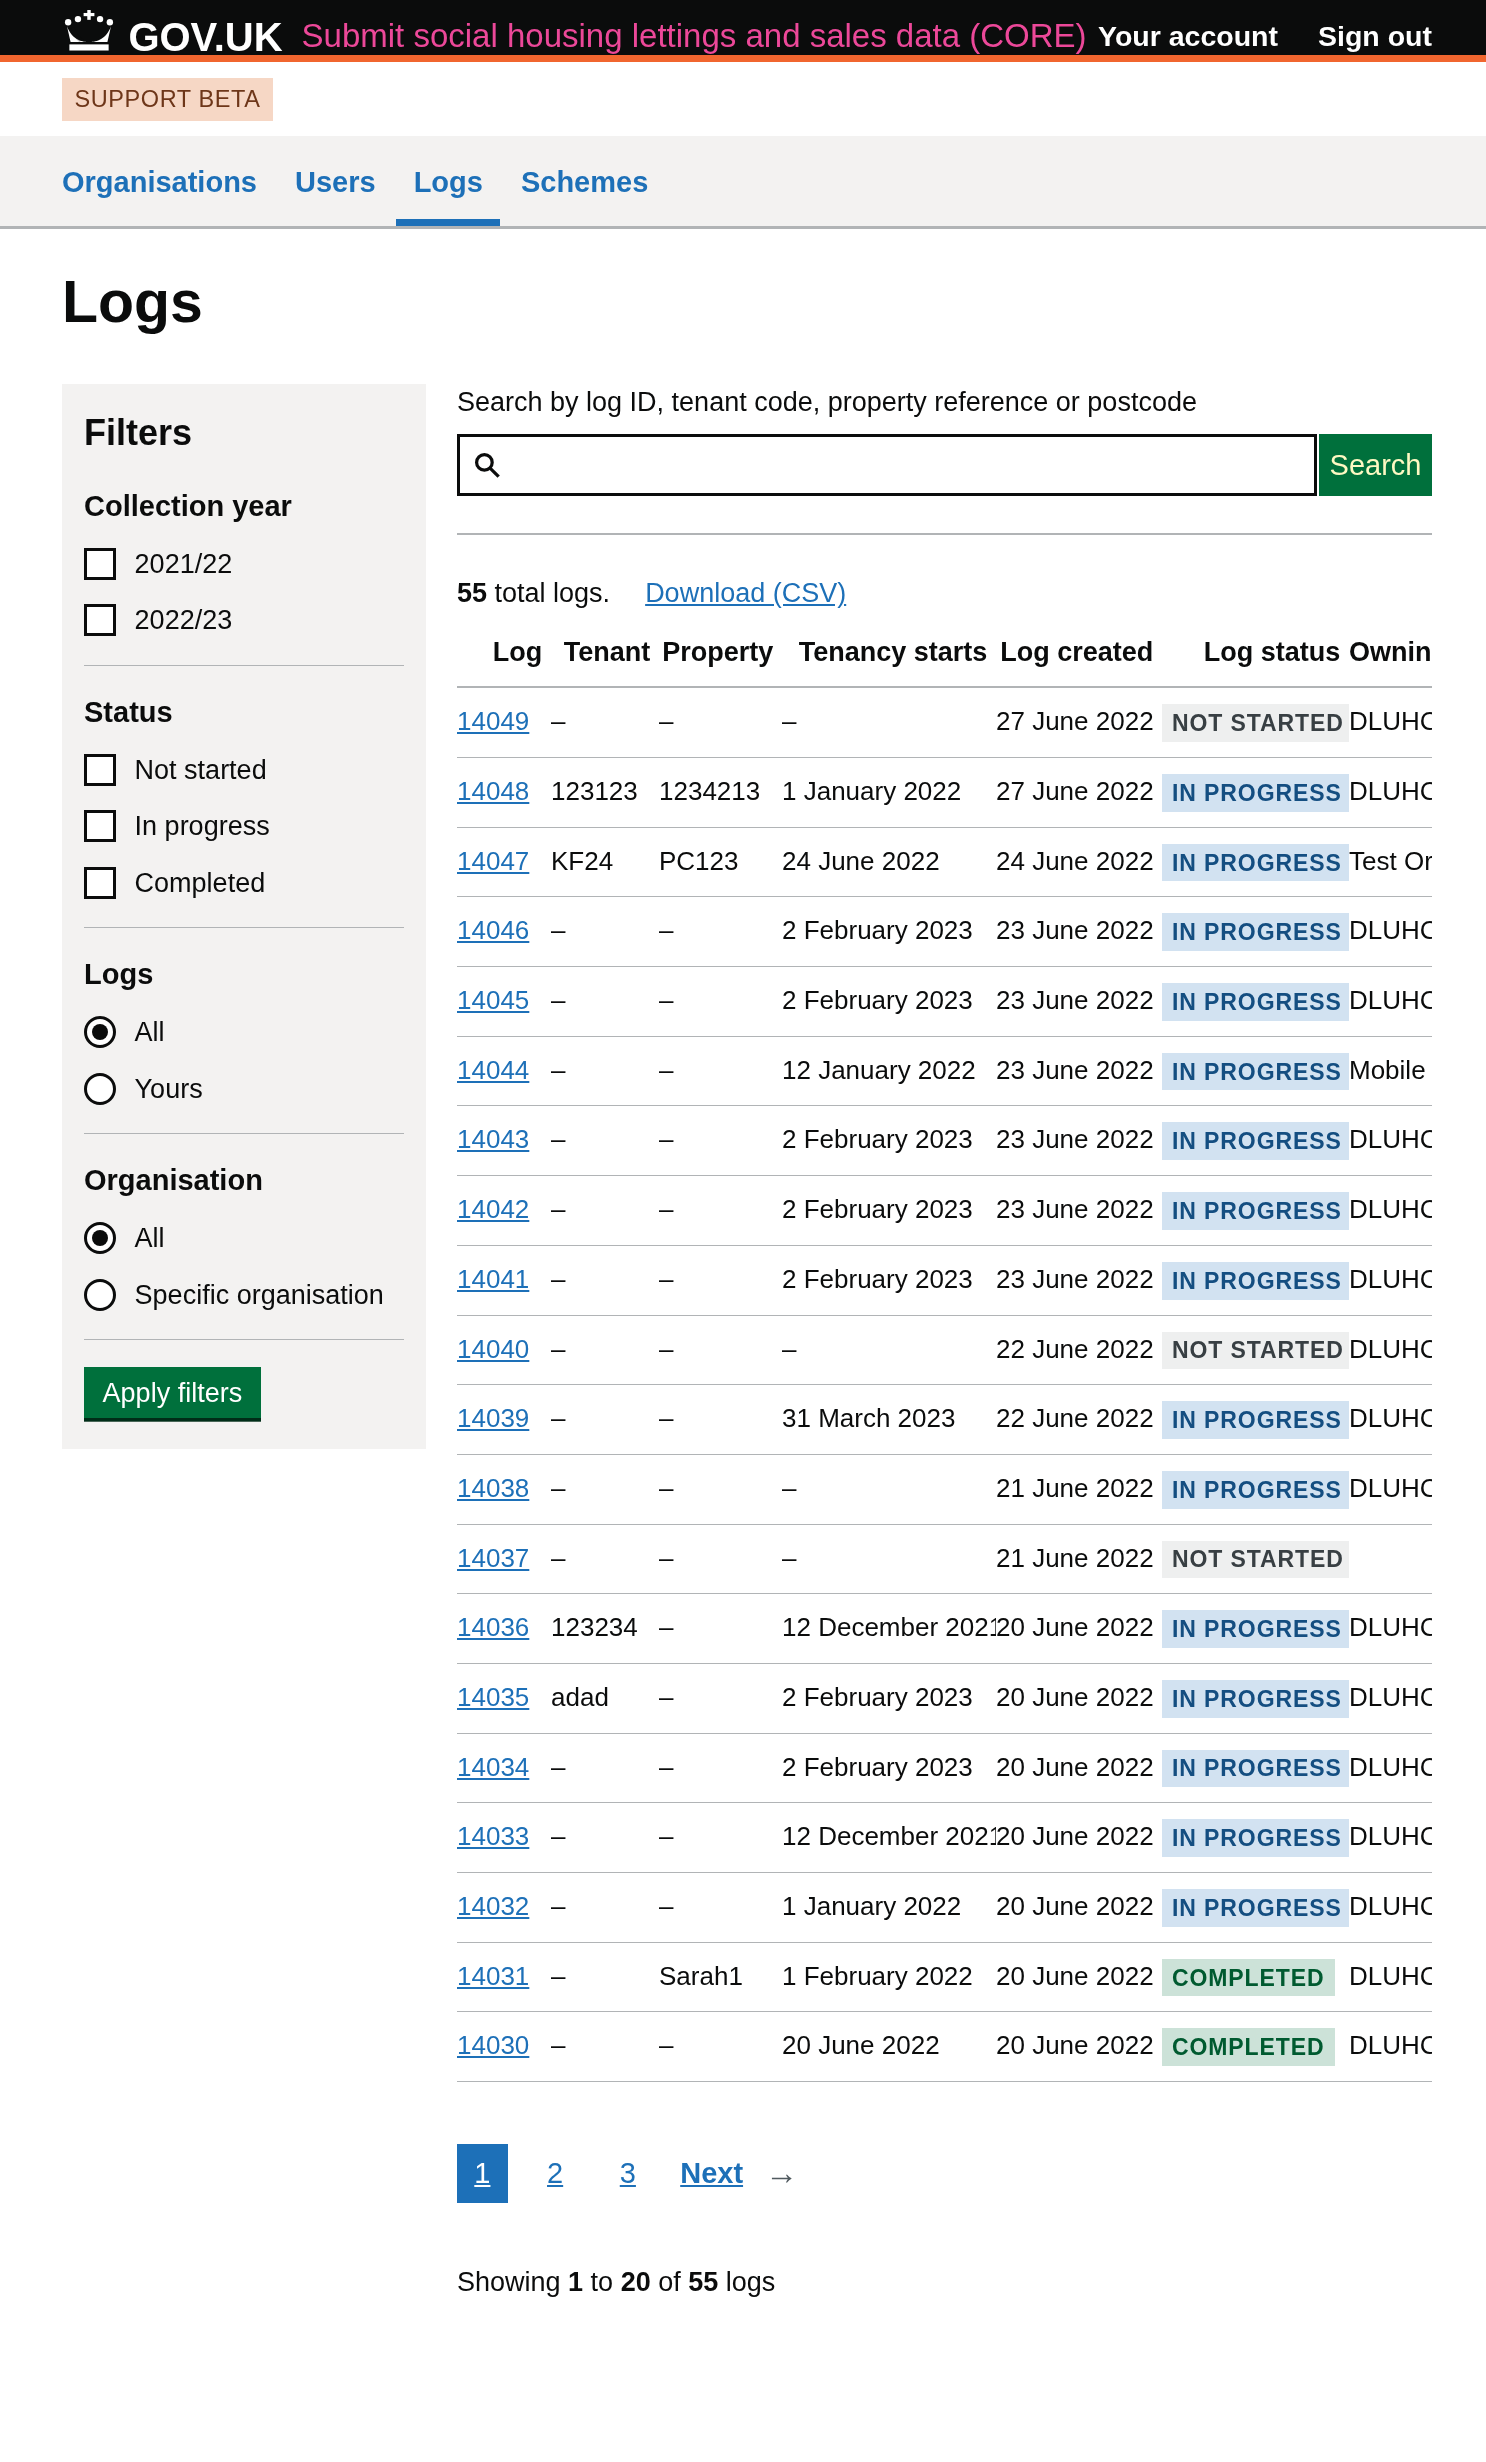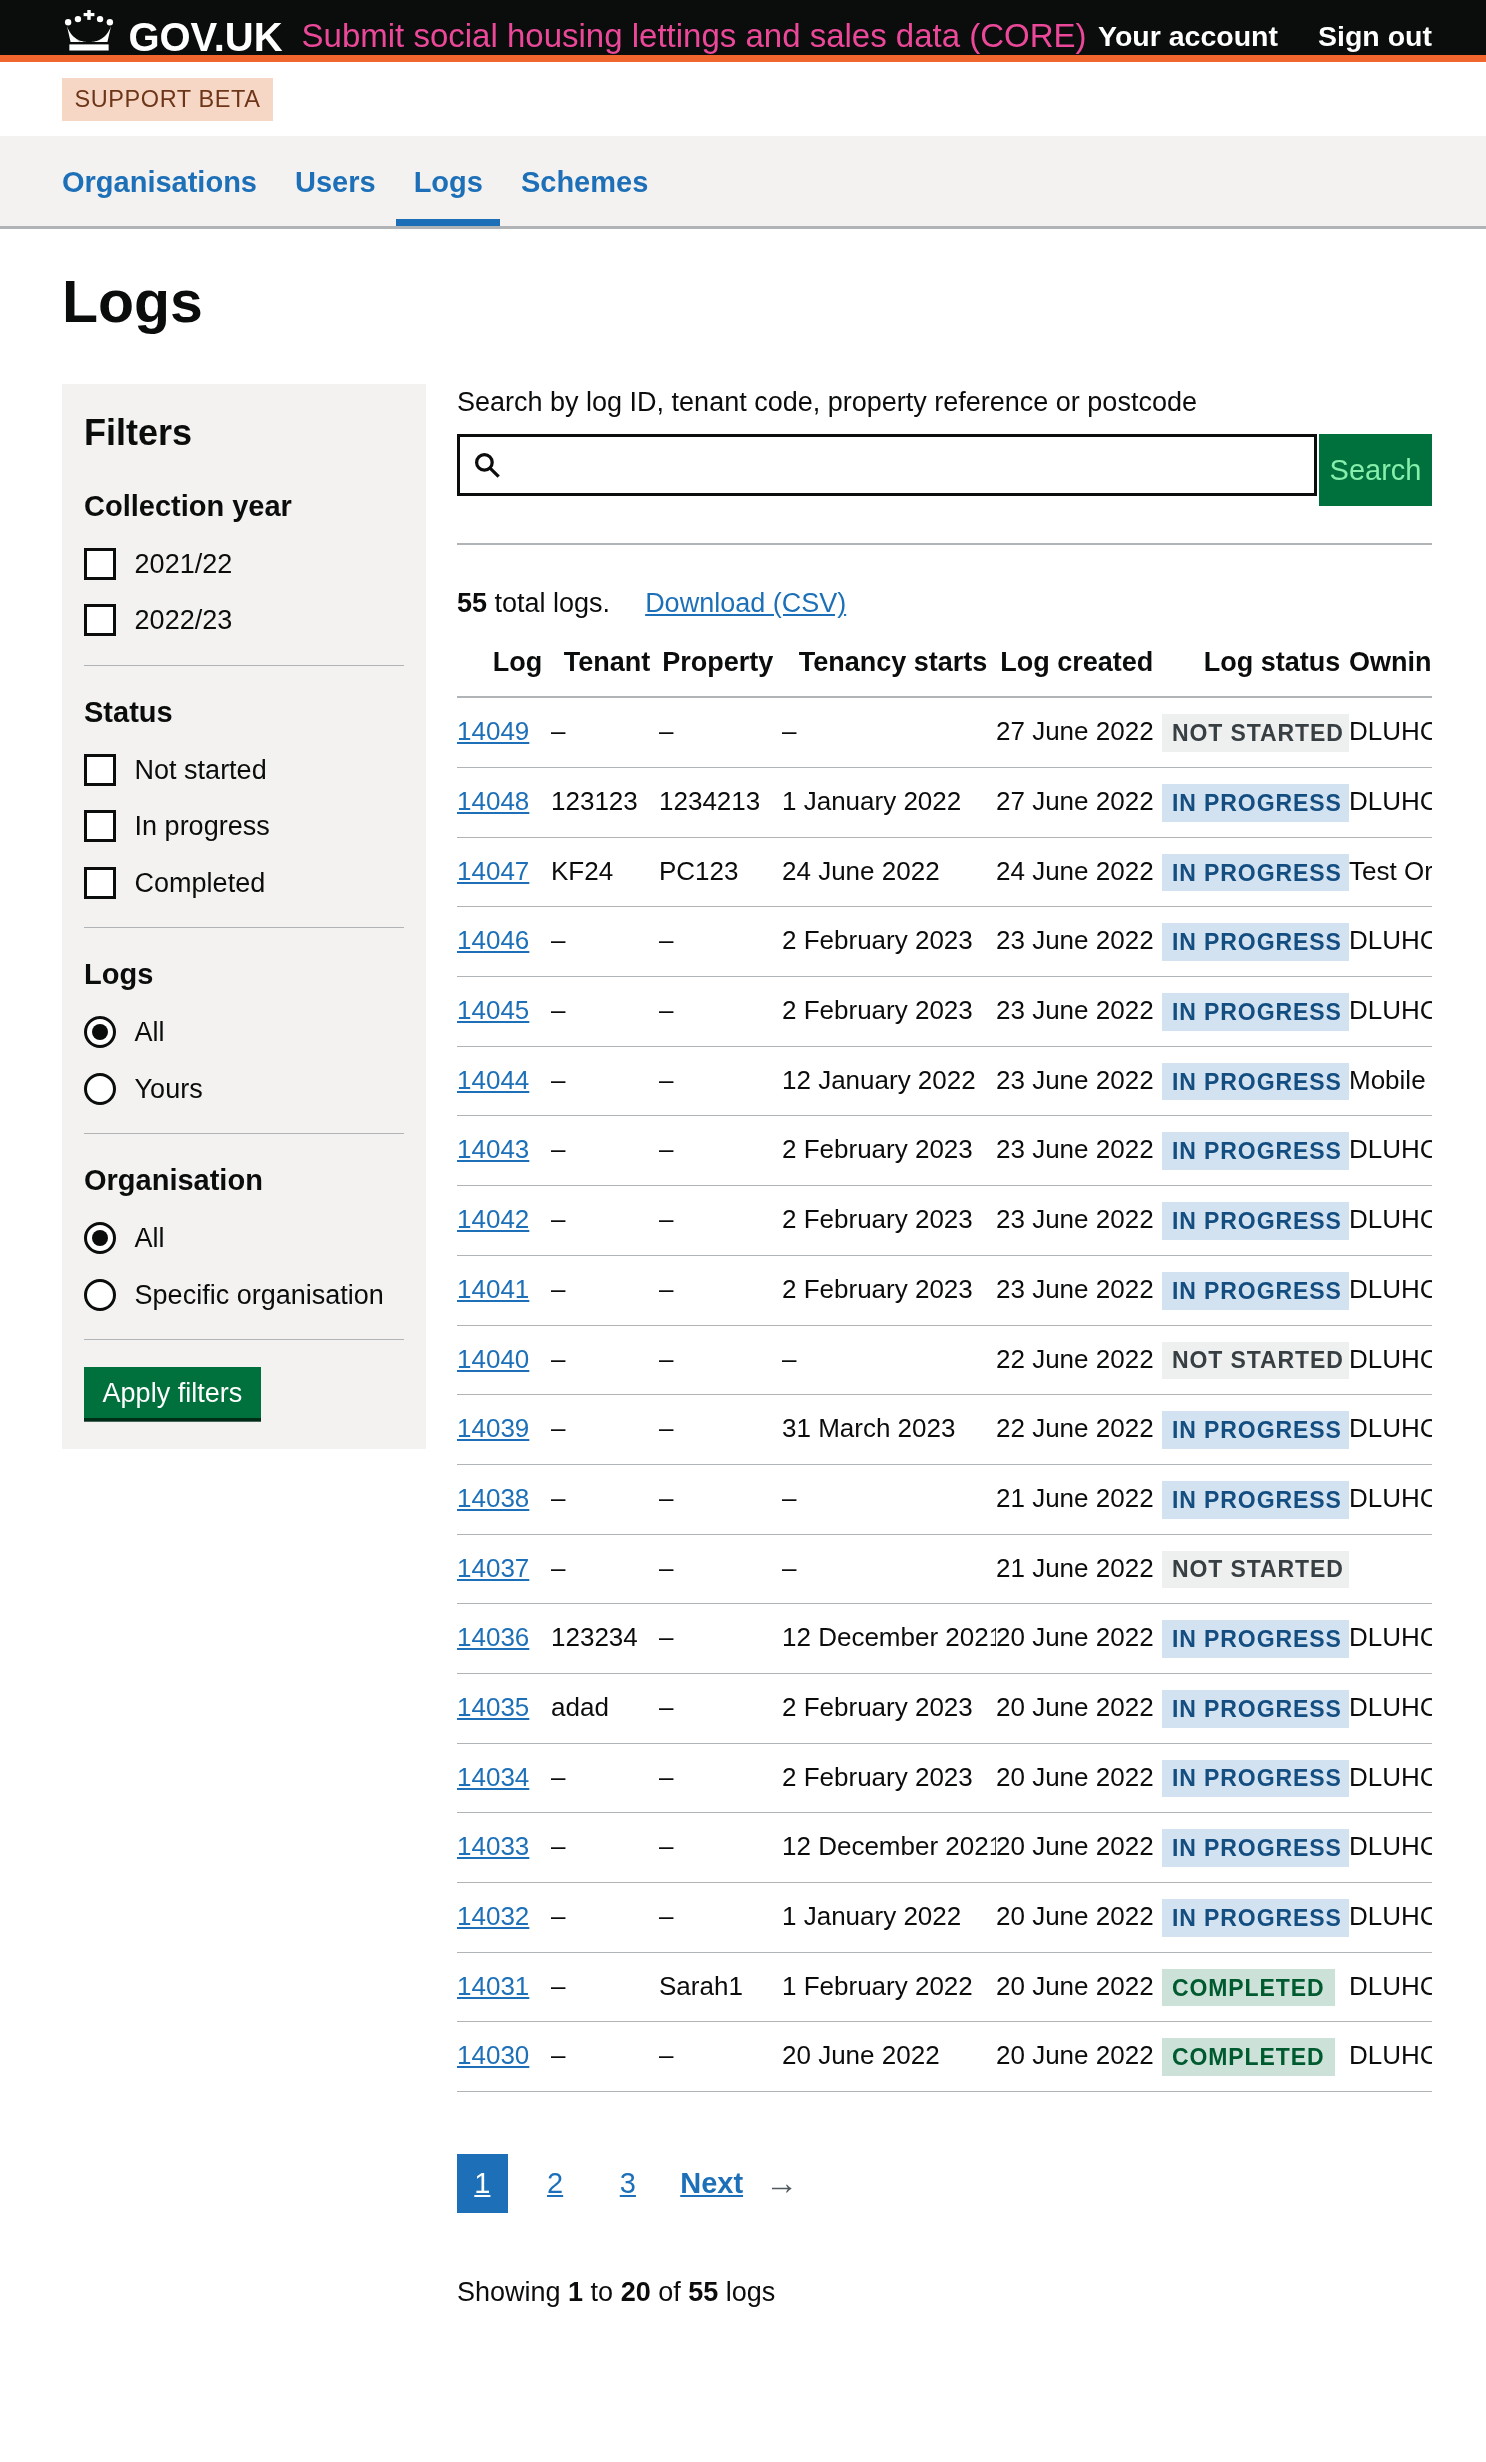--- a/index.html
+++ b/index.html
@@ -63,21 +63,21 @@
   .apply-btn{font-size:27px; padding:11px 18.6px 9.3px;}
 
   
   .results{flex:1; min-width:0; overflow:hidden;}
   .search-label{margin-bottom:13.6px;}
   .search-row{display:flex;}
   .search-box{position:relative; flex:1;}
   .search-input{width:100%; height:62px; border:3.1px solid var(--black); border-radius:0;
     font-family:inherit; font-size:27px; padding:0 12.4px 0 59px; background:#fff;}
   .search-icon{position:absolute; left:16px; top:16.7px; pointer-events:none;}
-  .search-btn{flex:none; width:113px; height:72px; margin-left:1.9px; background:var(--green); color:#86efac;
+  .search-btn{flex:none; width:113px; height:62px; margin-left:1.9px; background:var(--green); color:#fef9c3;
     border:none; font-family:inherit; font-size:29px; cursor:pointer; box-shadow:none; padding:0;}
   .results-divider{border:none; border-top:2.5px solid var(--border_grey); margin:37px 0 0;}
   .total-row{margin-top:40px; display:flex; align-items:baseline; gap:35px;}
   .download-link{color:var(--blue); text-decoration:underline;}
 
   table.logs{border-collapse:collapse; table-layout:fixed; width:1109px; margin-top:22px;}
   table.logs th{font-size:27px; font-weight:bold; text-align:right; padding:0 8.7px 16px 0;
     border-bottom:2.5px solid var(--border_grey); white-space:nowrap; overflow:hidden;}
   table.logs td{font-size:26px; padding:16px 8.7px 15px 0; border-bottom:1.2px solid var(--border_grey);
     white-space:nowrap; overflow:hidden; vertical-align:top;}

